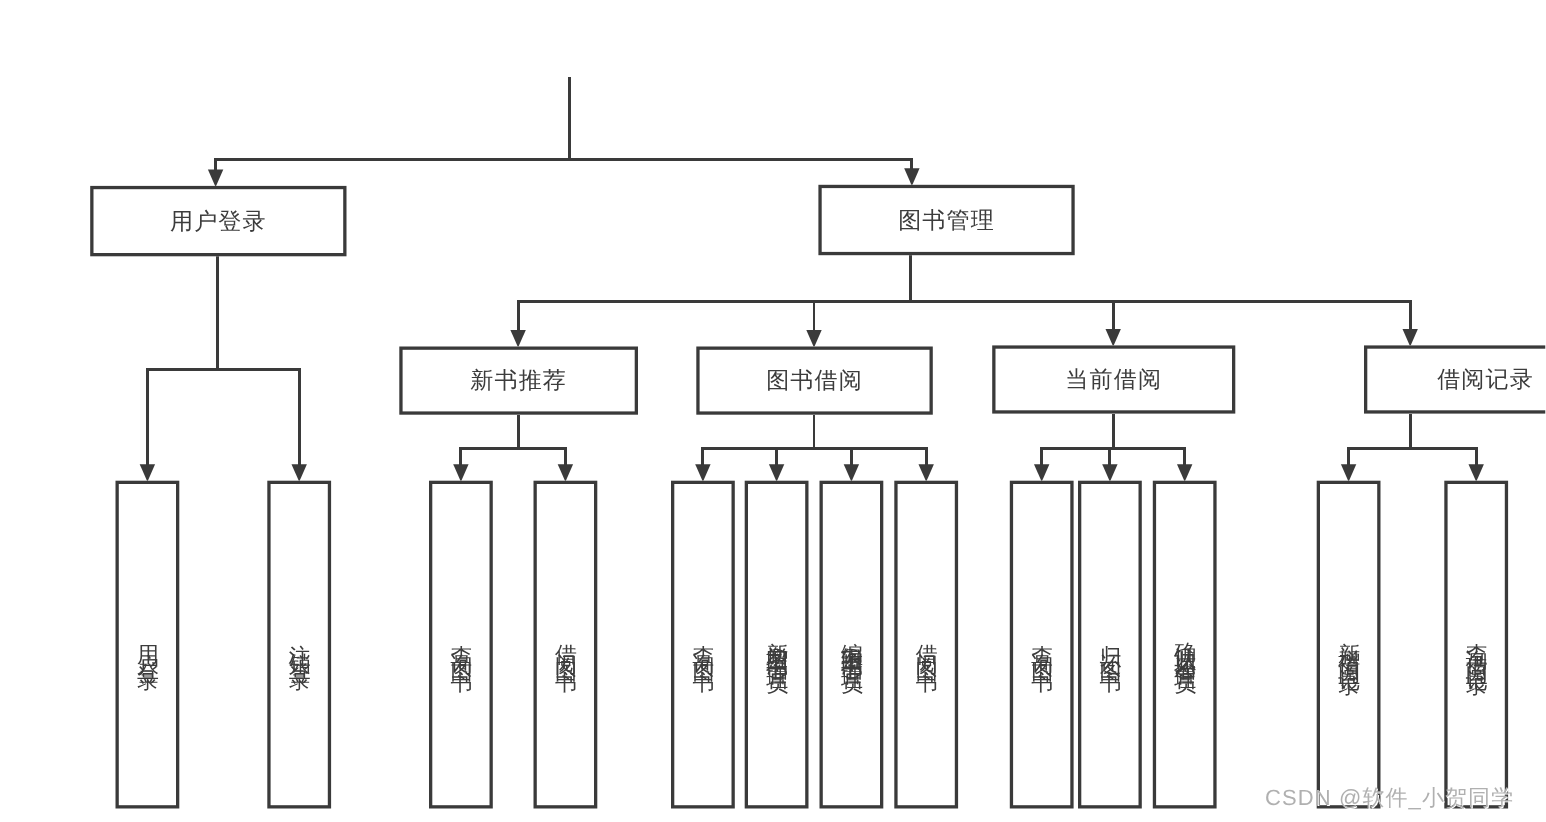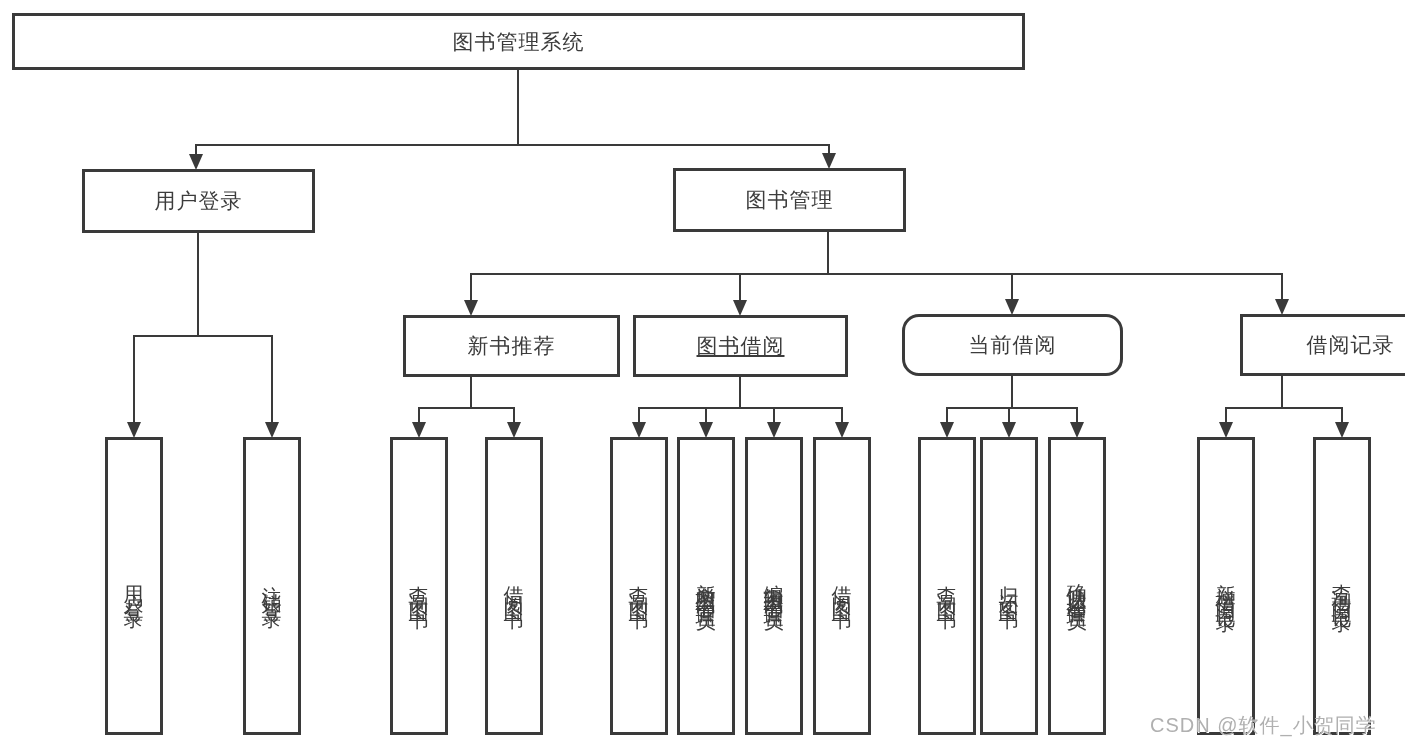--- a/index.html
+++ b/index.html
@@ -82,28 +82,27 @@
       <line x1="1077" y1="408" x2="1077" y2="424" stroke="#3a3a3a" stroke-width="2.6" shape-rendering="crispEdges"></line>
       <polygon points="1070,422 1084,422 1077,438" fill="#3a3a3a"></polygon>
       <line x1="1282" y1="376" x2="1282" y2="408" stroke="#3a3a3a" stroke-width="2.6" shape-rendering="crispEdges"></line>
       <line x1="1224.7" y1="408" x2="1343.3" y2="408" stroke="#3a3a3a" stroke-width="2.6" shape-rendering="crispEdges"></line>
       <line x1="1226" y1="408" x2="1226" y2="424" stroke="#3a3a3a" stroke-width="2.6" shape-rendering="crispEdges"></line>
       <polygon points="1219,422 1233,422 1226,438" fill="#3a3a3a"></polygon>
       <line x1="1342" y1="408" x2="1342" y2="424" stroke="#3a3a3a" stroke-width="2.6" shape-rendering="crispEdges"></line>
       <polygon points="1335,422 1349,422 1342,438" fill="#3a3a3a"></polygon>
     </svg>
 
-  <div class="hbox" style="left:12px;top:13px;width:1013px;height:57px;">图书管理系统</div>
 
   <div class="hbox" style="left:82px;top:169px;width:233px;height:64px;">用户登录</div>
-  <div class="hbox" style="left:673px;top:168px;width:233px;height:64px;">图书管理</div>
+  <div class="hbox" style="left:744px;top:168px;width:233px;height:64px;">图书管理</div>
 
-  <div class="hbox" style="left:363px;top:315px;width:217px;height:62px;margin-left:40px;">新书推荐</div>
-  <div class="hbox" style="left:633px;top:315px;width:215px;height:62px;text-decoration:underline;">图书借阅</div>
-  <div class="hbox" style="left:902px;top:314px;width:221px;height:62px;border-radius:17px;">当前借阅</div>
+  <div class="hbox" style="left:363px;top:315px;width:217px;height:62px;">新书推荐</div>
+  <div class="hbox" style="left:633px;top:315px;width:215px;height:62px;">图书借阅</div>
+  <div class="hbox" style="left:902px;top:314px;width:221px;height:62px;">当前借阅</div>
   <div class="hbox" style="left:1240px;top:314px;width:221px;height:62px;">借阅记录</div>
 
   <div class="vbox" style="left:105px;">用户登录</div>
   <div class="vbox" style="left:243px;">注销登录</div>
   <div class="vbox" style="left:390px;">查询图书</div>
   <div class="vbox" style="left:485px;">借阅图书</div>
   <div class="vbox" style="left:610px;">查询图书</div>
   <div class="vbox" style="left:677px;letter-spacing:4px;">新增图书（管理员）</div>
   <div class="vbox" style="left:745px;letter-spacing:4px;">编辑图书（管理员）</div>
   <div class="vbox" style="left:813px;">借阅图书</div>

